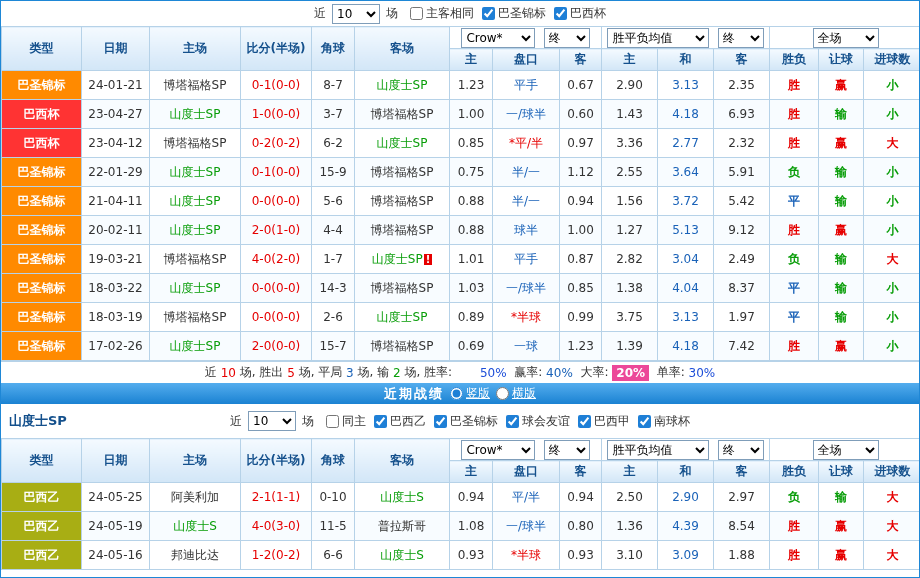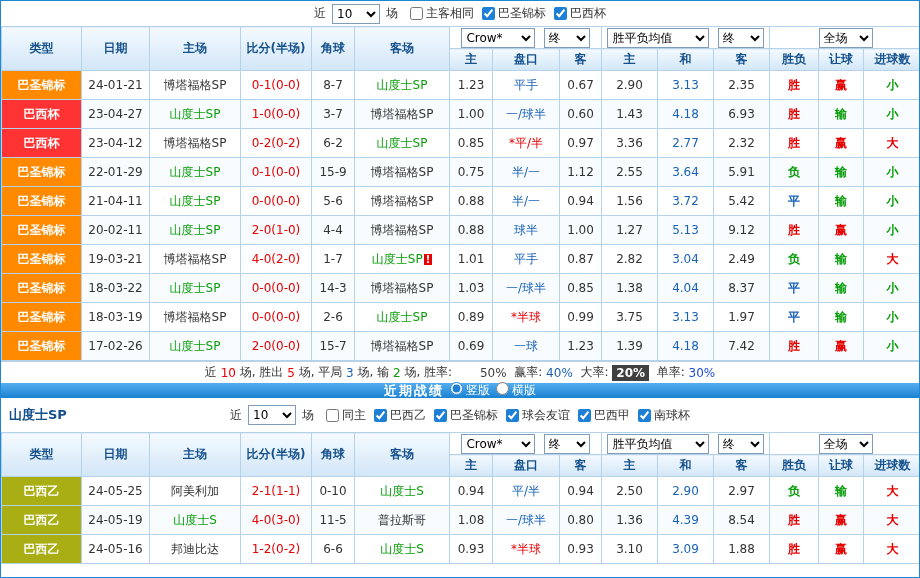--- a/index.html
+++ b/index.html
@@ -15,40 +15,40 @@
   .filter-row2{height:34px;position:relative;}
   .team-label{position:absolute;left:8px;font-weight:bold;color:#14508c;font-size:13px;}
   .chk-group{display:inline-flex;align-items:flex-start;}
   label.chk{display:inline-flex;align-items:center;gap:3px;margin-left:8px;cursor:pointer;}
   input[type=checkbox],input[type=radio]{width:13px;height:13px;accent-color:#1e7fd6;margin:0;}
   select{font-size:12px;height:20px;border:1px solid #7f9db9;background:#fff;font-family:inherit;margin:0 2px;}
   .sel-count{width:48px;}
   .sel-crow{width:74px;}
   .sel-end{width:46px;}
   .sel-avg{width:102px;}
-  .sel-full{width:54px;}
+  .sel-full{width:66px;}
   table.match-table{width:100%;border-collapse:collapse;table-layout:fixed;}
   .match-table th,.match-table td{border:1px solid #b6d2e8;text-align:center;vertical-align:middle;
                                   overflow:hidden;white-space:nowrap;padding:0;}
   thead th{background:linear-gradient(#f4faff,#d2e6f7);color:#14508c;font-weight:bold;font-size:12px;}
   thead tr.group-row th{height:21px;}
   thead tr.sub-row th{height:21px;}
   thead th.sel-cell{background:#fff;}
   tbody td{height:28px;font-size:12px;color:#333;background:#fff;}
   tbody tr.alt td{background:#f8fcff;}
   td.league{color:#fff;font-weight:bold;}
   td.score{color:#e60000;}
   td.bold{font-weight:bold;}
   .mark{color:#fff;background:#e60000;font-weight:bold;padding:0 2px;margin-left:1px;font-size:10px;}
   .summary{height:21px;display:flex;align-items:center;justify-content:center;border-top:1px solid #b6d2e8;font-size:12px;background:#fff;}
   .summary span{white-space:pre;}
-  .section-bar{height:15px;background:linear-gradient(#54adee,#1a82d2);display:flex;align-items:center;justify-content:center;gap:0;color:#fff;}
+  .section-bar{height:21px;background:linear-gradient(#54adee,#1a82d2);display:flex;align-items:center;justify-content:center;gap:0;color:#fff;}
   .section-bar .title{font-weight:bold;font-size:13px;letter-spacing:2px;}
   .radio-group{display:inline-flex;align-items:center;}
-  label.rad{display:inline-flex;align-items:flex-start;gap:3px;color:#fff;margin-left:6px;cursor:pointer;}
+  label.rad{display:inline-flex;align-items:center;gap:3px;color:#fff;margin-left:6px;cursor:pointer;text-decoration:underline;}
 </style>
 </head>
 <body>
 
 <div class="panel">
 
 
   <div class="filter-row">
     <span>近</span>
     <select class="sel-count">
@@ -298,25 +298,25 @@
   <div class="summary">
       <span style="color: rgb(51, 51, 51);">近 </span>
       <span style="color: rgb(230, 0, 0);">10</span>
       <span style="color: rgb(51, 51, 51);"> 场, 胜出 </span>
       <span style="color: rgb(230, 0, 0);">5</span>
       <span style="color: rgb(51, 51, 51);"> 场, 平局 </span>
       <span style="color: rgb(26, 98, 184);">3</span>
       <span style="color: rgb(51, 51, 51);"> 场, 输 </span>
       <span style="color: rgb(8, 157, 8);">2</span>
       <span style="color: rgb(51, 51, 51);"> 场, 胜率: </span>
-      <span style="color: #404040; margin-left: 24px;">50%</span>
+      <span style="color: #1d4ed8; margin-left: 24px;">50%</span>
       <span style="color: rgb(51, 51, 51);">  赢率: </span>
       <span style="color: rgb(26, 98, 184);">40%</span>
       <span style="color: rgb(51, 51, 51);">  大率: </span>
-      <span style="color: rgb(255, 255, 255); background: #404040; padding: 1px 4px; font-weight: bold;">20%</span>
+      <span style="color: rgb(255, 255, 255); background: #ec4899; padding: 1px 4px; font-weight: bold;">20%</span>
       <span style="color: rgb(51, 51, 51);">  单率: </span>
       <span style="color: #1d4ed8;">30%</span>
     </div>
 
   <div class="section-bar">
     <span class="title">近期战绩</span>
     <span class="radio-group">
         <label class="rad">
           <input type="radio" name="layout" checked="" style="">
           <span>竖版</span>

